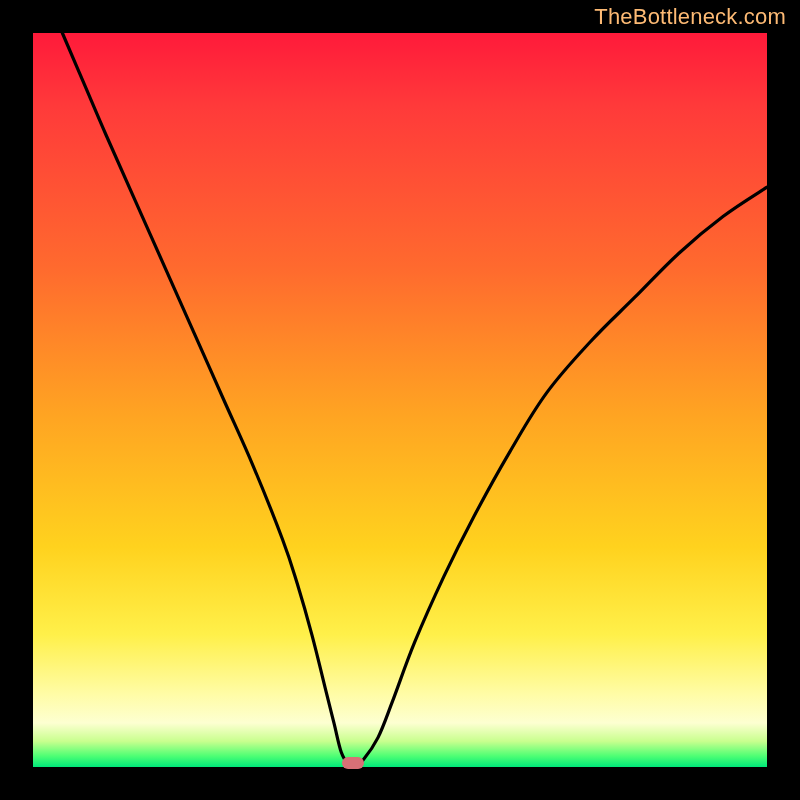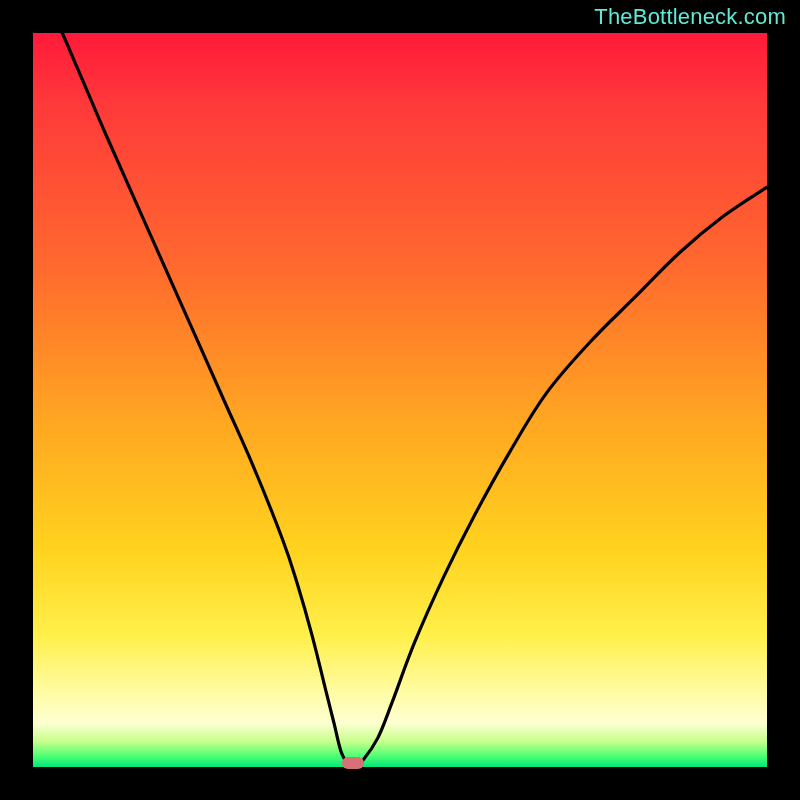--- a/index.html
+++ b/index.html
@@ -36,21 +36,21 @@
       #fdffd1 94%,
       #c8ff8e 96.5%,
       #4eff74 98.5%,
       #00e87a 100%
     );
   }
   .watermark {
     position: absolute;
     top: 4px;
     right: 14px;
-    color: #5eead4;
+    color: #fdba74;
     font-size: 22px;
     font-weight: 500;
     letter-spacing: 0.2px;
     user-select: none;
   }
   svg.curve {
     position: absolute;
     left: 0;
     top: 0;
     width: 734px;

